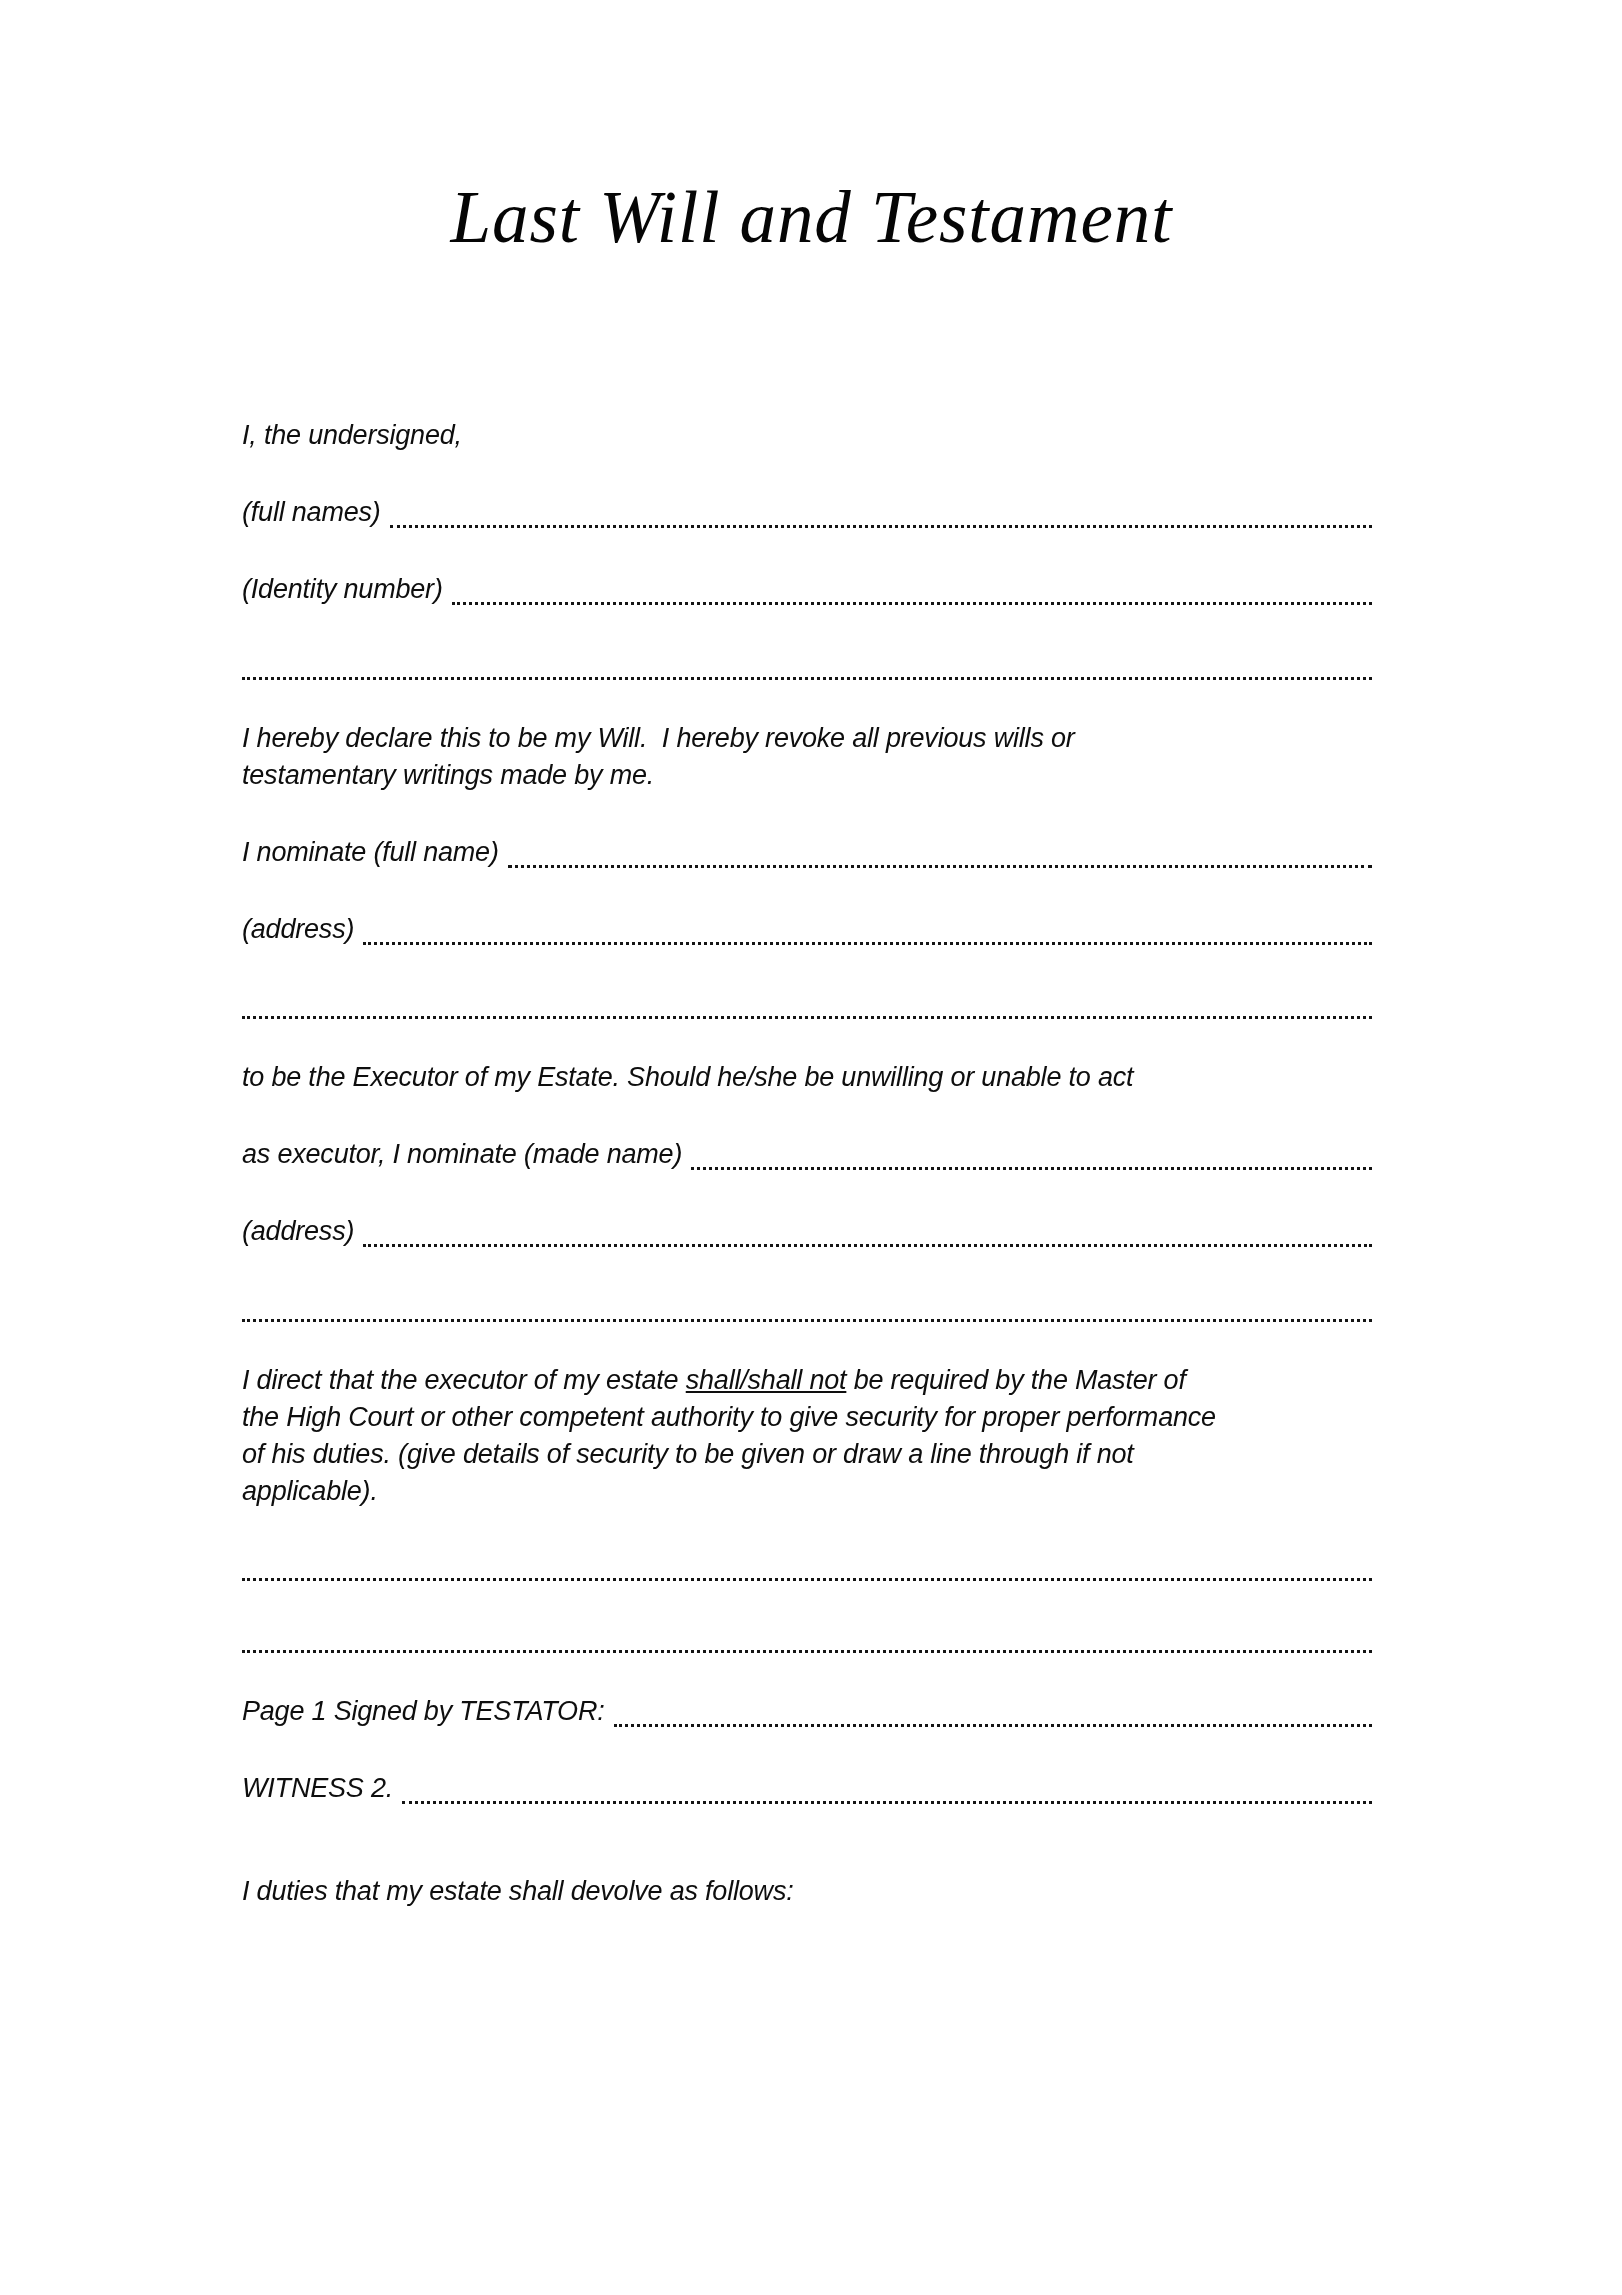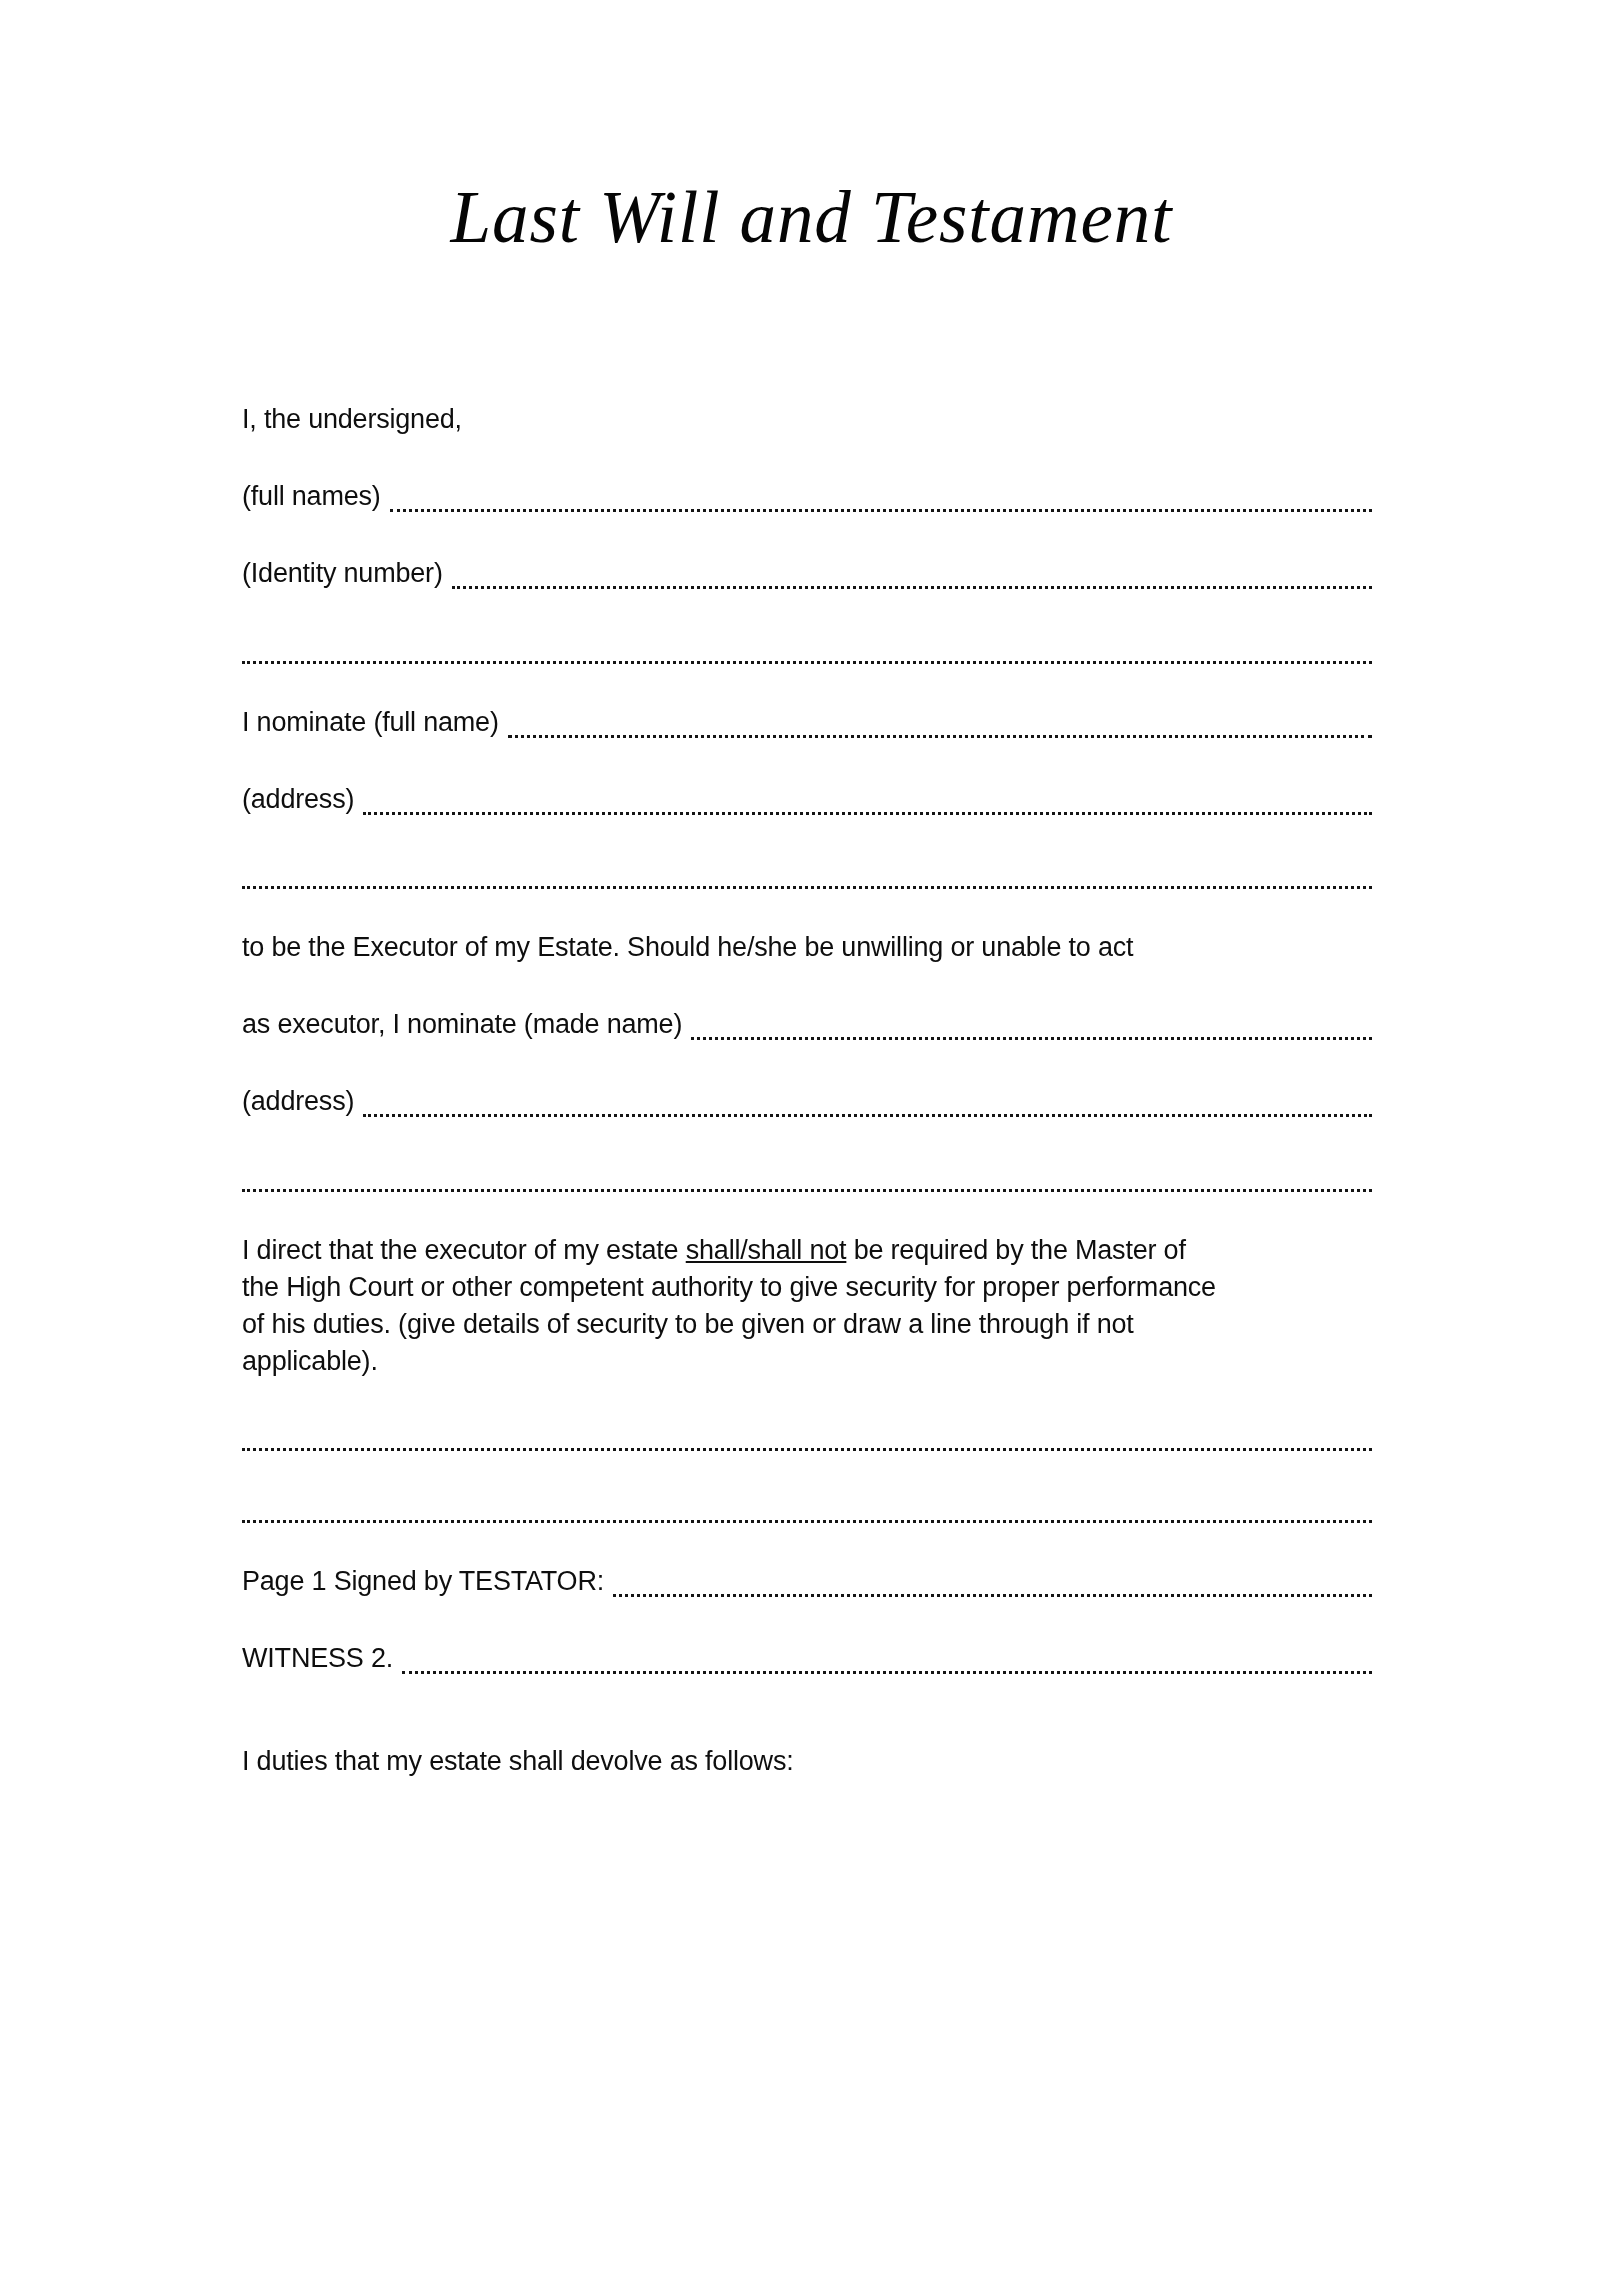--- a/index.html
+++ b/index.html
@@ -33,21 +33,21 @@
   }
   .doc-body {
     position: absolute;
     top: 401px;
     left: 242px;
     width: 1130px;
     font-size: 27px;
     line-height: 37px;
     letter-spacing: -0.2px;
   }
-  .block { margin: 0 0 40px 0; }
+  .block { margin: 16px 0 40px 0; font-style: italic; }
   .para { white-space: pre-wrap; }
   .u { text-decoration: underline; }
   .fieldline { display: flex; align-items: center; }
   .fieldline .label { white-space: pre; flex: 0 0 auto; }
   .leader {
     flex: 1 1 auto;
     margin-left: 9.2px;
     height: 28.5px;
     border-bottom: 3.7px dotted #141414;
   }
@@ -69,20 +69,22 @@
         <span class="label">(full names)</span>
         <span class="leader"></span>
       </div>
       <div class="block fieldline">
         <span class="label">(Identity number)</span>
         <span class="leader"></span>
       </div>
       <div class="block fieldline nolabel">
         <span class="leader"></span>
       </div>
+      <div class="block para"><span>I hereby declare this to be my Will.  I hereby revoke all previous wills or
+testamentary writings made by me.</span></div>
       <div class="block fieldline">
         <span class="label">I nominate (full name)</span>
         <span class="leader"></span>
       </div>
       <div class="block fieldline">
         <span class="label">(address)</span>
         <span class="leader"></span>
       </div>
       <div class="block fieldline nolabel">
         <span class="leader"></span>

